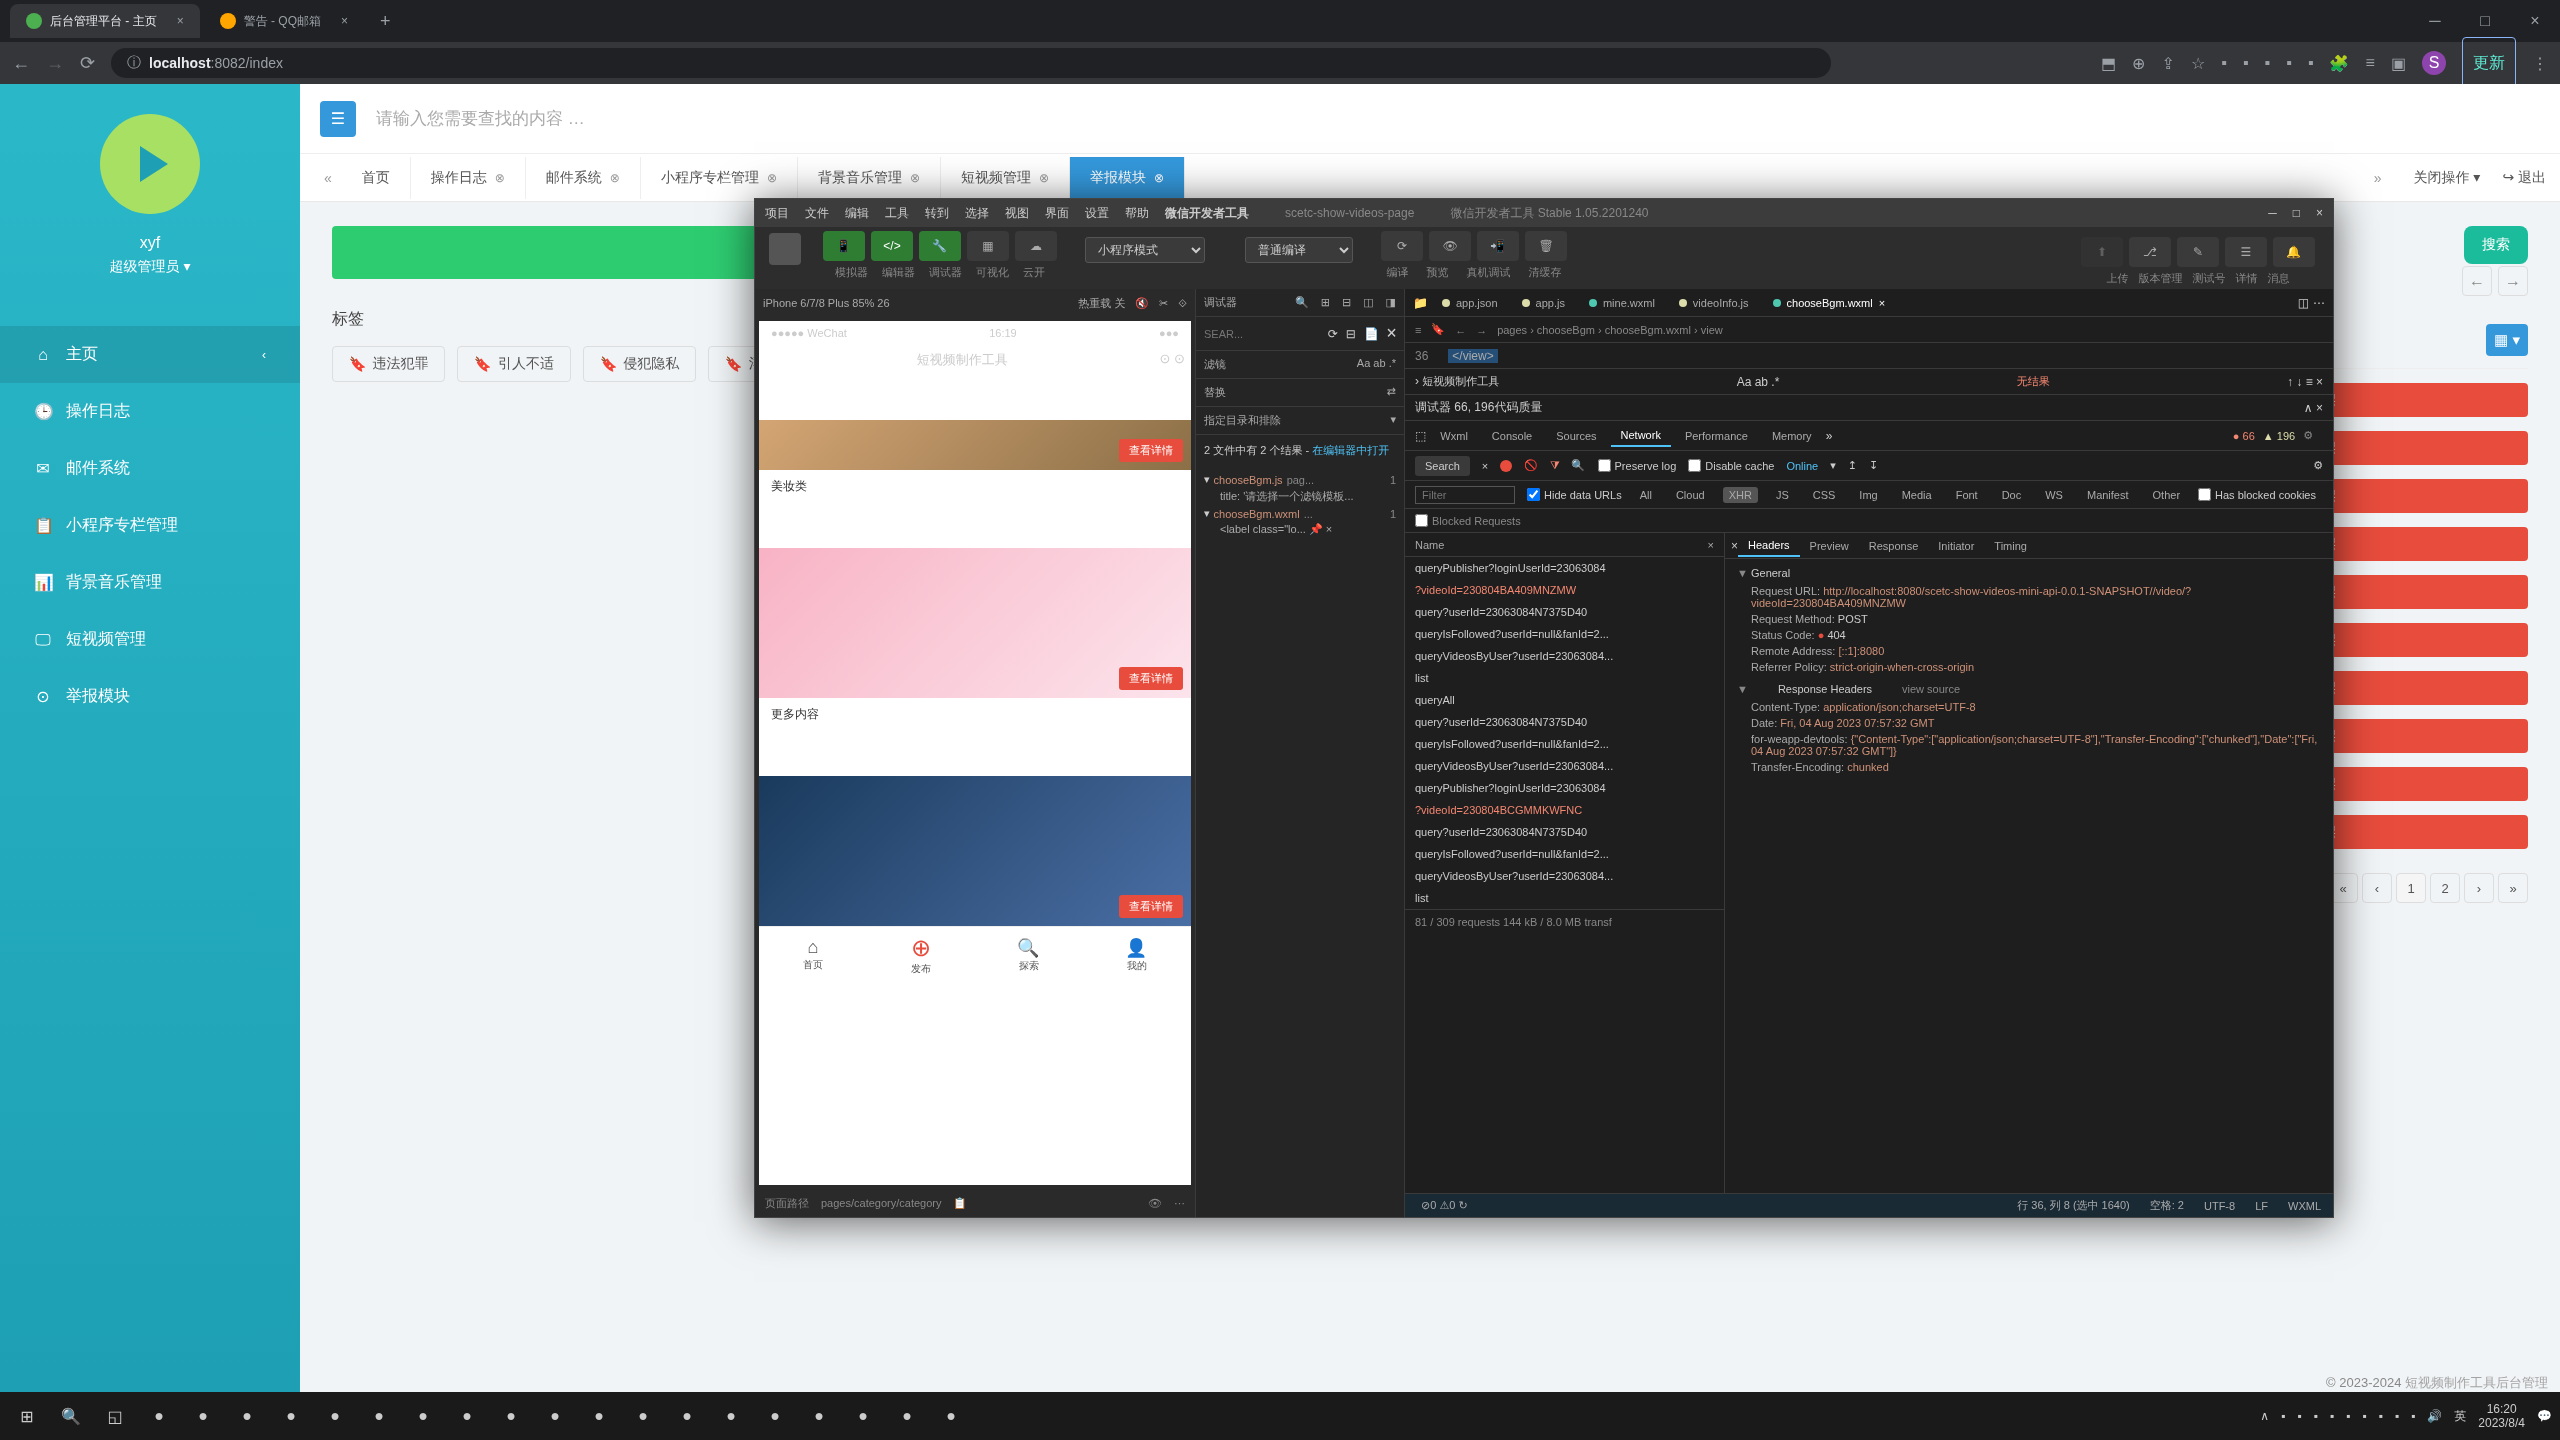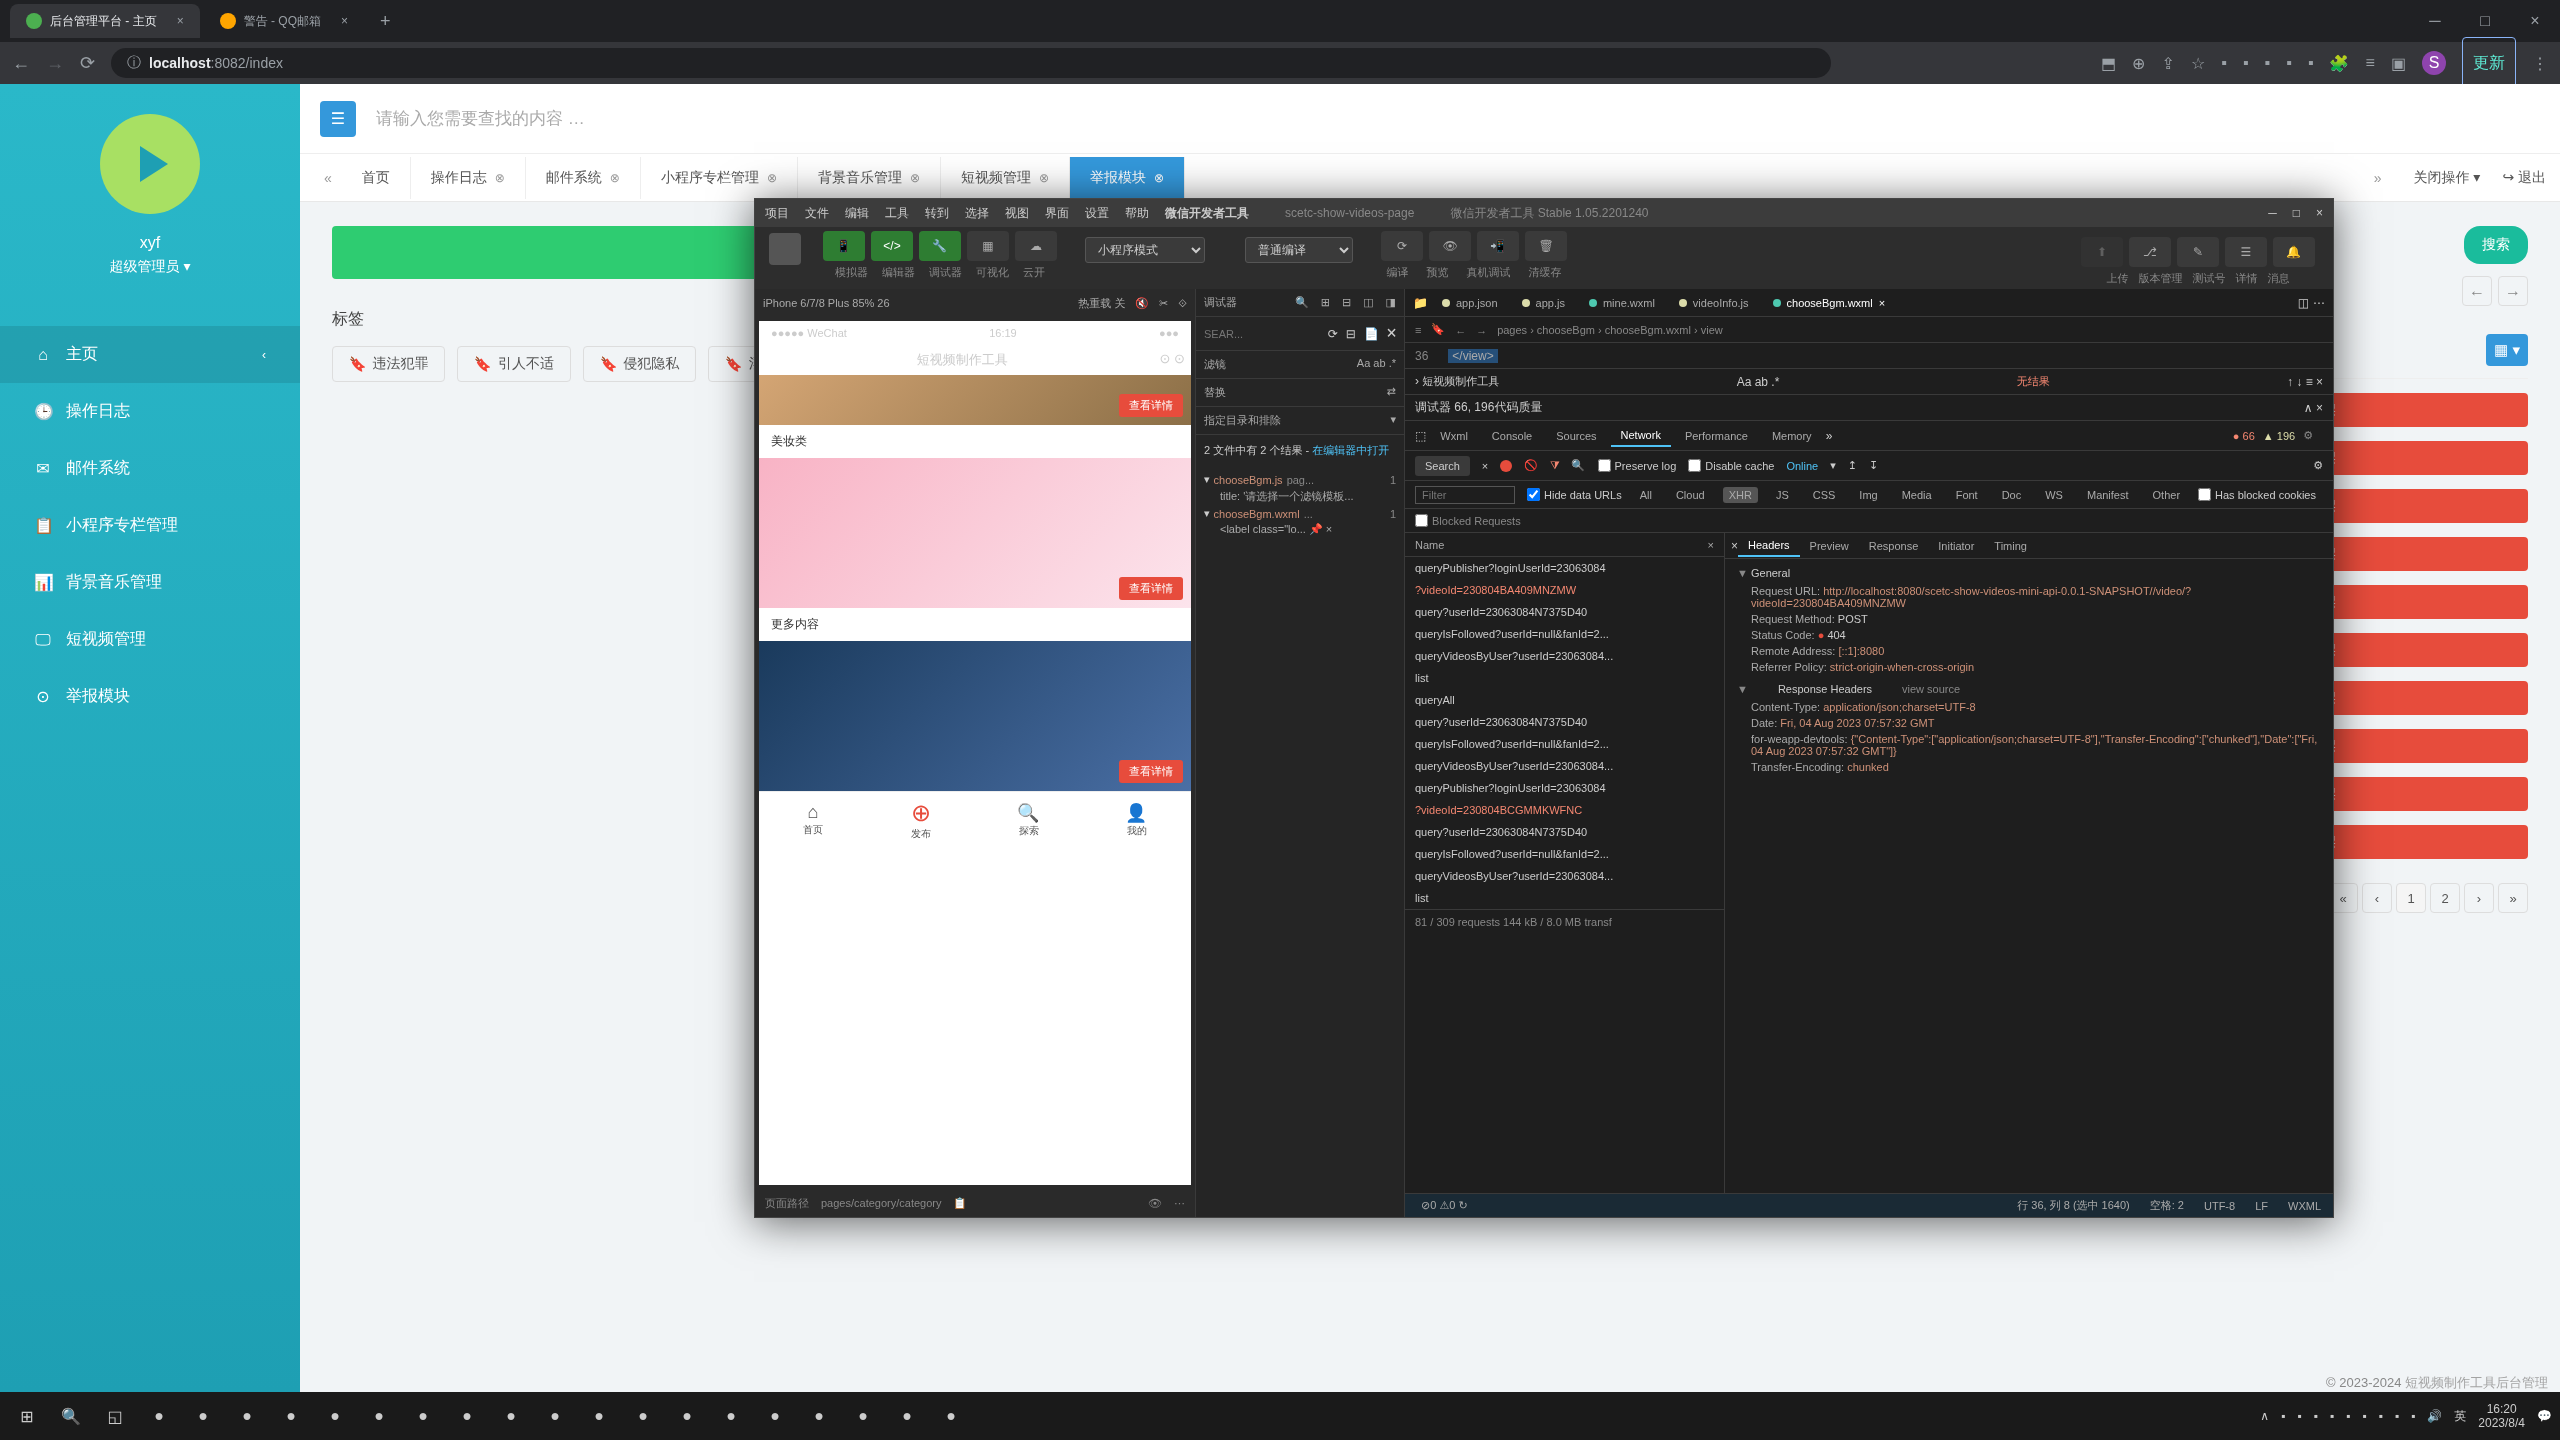--- a/index.html
+++ b/index.html
@@ -60,21 +60,21 @@
 .left-col { flex: 0 0 1760px; }
 .right-col { flex: 1; }
 
 .green-btn { background: #2ecc71; color: white; padding: 16px; text-align: center; border-radius: 4px; margin-bottom: 30px; font-size: 16px; }
 
 .section-title { font-size: 16px; color: #444; margin-bottom: 16px; }
 .tags { display: flex; flex-wrap: wrap; gap: 12px; }
 .tag { padding: 8px 16px; border: 1px solid #ddd; border-radius: 4px; font-size: 14px; color: #555; display: flex; align-items: center; gap: 6px; }
 .tag-icon { color: #888; }
 
-.search-btn { background: #1abc9c; color: white; padding: 10px 18px; border-radius: 16px; font-size: 14px; display: inline-block; margin-bottom: 12px; float: right; }
+.search-btn { background: #1abc9c; color: white; padding: 10px 18px; border-radius: 8px; font-size: 14px; display: inline-block; margin-bottom: 2px; float: right; }
 .nav-arrows { display: flex; gap: 6px; clear: both; margin-bottom: 16px; justify-content: flex-end; }
 .nav-arrow { width: 30px; height: 30px; border: 1px solid #ddd; border-radius: 4px; display: flex; align-items: center; justify-content: center; color: #888; }
 
 .action-header { text-align: center; font-size: 15px; color: #444; padding: 12px 0; border-bottom: 1px solid #eee; display:flex; justify-content:space-between; align-items:center;}
 .refresh-btn { background: #3498db; color: white; width: 32px; height: 32px; border-radius: 4px; display: flex; align-items: center; justify-content: center; }
 .grid-btn { background: #3498db; color: white; width: 42px; height: 32px; border-radius: 4px; display: flex; align-items: center; justify-content: center; }
 
 .action-list { display: flex; flex-direction: column; gap: 14px; margin-top: 14px; }
 .red-btn { background: #e74c3c; color: white; padding: 8px 16px; border-radius: 4px; font-size: 14px; text-align: center; }
 
@@ -101,21 +101,21 @@
 .dt-tool-label { font-size: 11px; color: #888; margin-top: 4px; }
 .dt-select { background: #3a3a3a; border: 1px solid #555; padding: 4px 30px 4px 8px; color: #ccc; border-radius: 3px; font-size: 12px; }
 .dt-toolbar-right { margin-left: auto; display: flex; gap: 6px; padding: 6px 10px; }
 
 .dt-body { flex: 1; display: flex; }
 .dt-simulator { width: 440px; background: #2a2a2a; display: flex; flex-direction: column; }
 .dt-sim-header { height: 28px; display: flex; align-items: center; padding: 0 8px; gap: 10px; color: #aaa; font-size: 11px; }
 .phone { flex: 1; background: white; margin: 4px; position: relative; }
 .phone-status { height: 24px; display: flex; align-items: center; justify-content: space-between; padding: 0 12px; font-size: 11px; }
 .phone-title { text-align: center; font-size: 13px; padding: 6px; font-weight: 500; }
-.phone-img { height: 150px; background: linear-gradient(135deg, #f8b3c5, #fce4ec); position: relative; }
+.phone-img { height: 150px; background: linear-gradient(135deg, #f8b3c5, #fce4ec); position: relative; margin-top: 45px; }
 .phone-img.food { background: linear-gradient(135deg, #d4a574, #8b6f47); height: 50px; }
 .phone-img.concert { background: linear-gradient(135deg, #1a3a5c, #4a6fa5); }
 .detail-btn { position: absolute; right: 8px; bottom: 8px; background: #e74c3c; color: white; padding: 4px 10px; font-size: 11px; border-radius: 3px; }
 .phone-section { padding: 8px 12px; font-size: 12px; color: #333; }
 .phone-nav { height: 56px; border-top: 1px solid #eee; display: flex; }
 .phone-nav-item { flex: 1; display: flex; flex-direction: column; align-items: center; justify-content: center; font-size: 10px; color: #555; }
 .phone-nav-item .ic { font-size: 18px; }
 .phone-nav-item.red .ic { color: #e74c3c; font-size: 24px; }
 .dt-sim-footer { height: 28px; display: flex; align-items: center; padding: 0 10px; color: #888; font-size: 11px; gap: 12px; }
 

